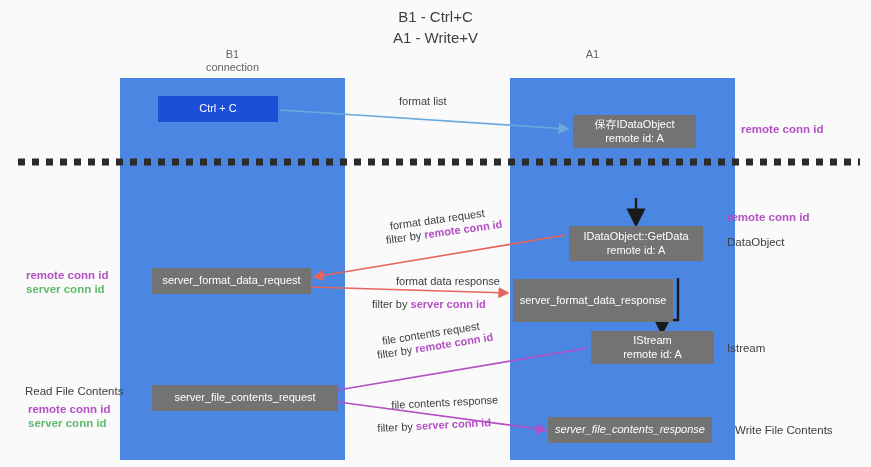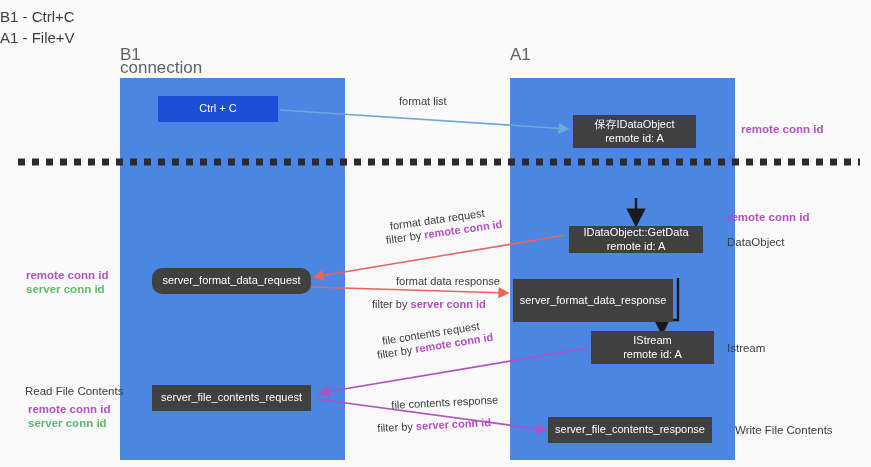--- a/index.html
+++ b/index.html
@@ -2,60 +2,60 @@
 <html><head>
 <meta charset="utf-8">
 <style>
   html,body{margin:0;padding:0;background:#fafafa;}
   body{font-family:"Liberation Sans","DejaVu Sans",sans-serif;}
   #stage{position:relative;width:871px;height:467px;background:#fafafa;overflow:hidden;}
 
   .abs{position:absolute;}
 
   
-  #title{left:0;top:6px;width:871px;text-align:left;color:#3c4043;font-size:15px;line-height:21px;}
+  #title{left:0;top:6px;width:871px;text-align:center;color:#3c4043;font-size:15px;line-height:21px;}
 
   
-  .col-head{color:#5f6368;font-size:17px;line-height:13px;}
+  .col-head{text-align:center;color:#5f6368;font-size:11px;line-height:13px;}
 
   
   .lane{background:#4a86e2;}
 
   
   .box{box-sizing:border-box;display:flex;flex-direction:column;align-items:center;justify-content:center;
        color:#ffffff;font-size:11px;line-height:13.5px;text-align:center;}
   .box-green{background:#1d4ed8;}
-  .box-orange{background:#404040;}
+  .box-orange{background:#737373;}
 
   
   .side-label{color:#3c4043;font-size:11.5px;line-height:15px;}
   .lbl-purple{color:#b44fc4;font-weight:bold;font-size:11.5px;line-height:15px;}
   .lbl-green{color:#5fba6e;font-weight:bold;font-size:11.5px;line-height:15px;}
 
   
   .ann{color:#3c4043;font-size:11px;line-height:15px;white-space:nowrap;}
   .ann .hl{color:#b44fc4;font-weight:bold;}
 
   svg{position:absolute;left:0;top:0;width:871px;height:467px;overflow:visible;pointer-events:none;}
 </style>
 </head>
 <body>
 
 <div id="stage">
 
   <div class="abs" id="title">
     <div>B1 - Ctrl+C</div>
-    <div>A1 - File+V</div>
+    <div>A1 - Write+V</div>
   </div>
 
   <div class="abs col-head" style="left:120px;top:48px;width:225px;">
     <div>B1</div>
     <div>connection</div>
   </div>
-  <div class="abs col-head" style="left:510px;top:48px;width:225px;">
+  <div class="abs col-head" style="left:480px;top:48px;width:225px;">
     <div>A1</div>
   </div>
 
   <div class="abs lane" style="left:120px;top:78px;width:225px;height:382px;"></div>
   <div class="abs lane" style="left:510px;top:78px;width:225px;height:382px;"></div>
 
   <svg viewBox="0 0 871 467">
     <defs>
       <marker id="ah-blue" markerWidth="7" markerHeight="7" refX="6" refY="3.5" orient="auto">
         <path d="M0,0 L7,3.5 L0,7 z" fill="#6fa8dc"></path>
@@ -91,43 +91,43 @@
   <div class="abs box box-green" style="left:158px;top:96px;width:120px;height:26px;">
     <div>Ctrl + C</div>
   </div>
 
   <div class="abs box box-orange" style="left:573px;top:115px;width:123px;height:33px;">
     <div>保存IDataObject</div>
     <div>remote id: A</div>
   </div>
 
 
-  <div class="abs box box-orange" style="left:569px;top:226px;width:134px;height:27px;">
+  <div class="abs box box-orange" style="left:569px;top:226px;width:134px;height:35px;">
     <div>IDataObject::GetData</div>
     <div>remote id: A</div>
   </div>
 
-  <div class="abs box box-orange" style="left:152px;top:268px;width:159px;height:26px;border-radius:10px;">
+  <div class="abs box box-orange" style="left:152px;top:268px;width:159px;height:26px;">
     <div>server_format_data_request</div>
   </div>
 
   <div class="abs box box-orange" style="left:513px;top:279px;width:160px;height:43px;">
     <div>server_format_data_response</div>
   </div>
 
   <div class="abs box box-orange" style="left:591px;top:331px;width:123px;height:33px;">
     <div>IStream</div>
     <div>remote id: A</div>
   </div>
 
-  <div class="abs box box-orange" style="left:152px;top:385px;width:159px;height:26px;">
+  <div class="abs box box-orange" style="left:152px;top:385px;width:186px;height:26px;">
     <div>server_file_contents_request</div>
   </div>
 
-  <div class="abs box box-orange" style="left:548px;top:417px;width:164px;height:26px;">
+  <div class="abs box box-orange" style="left:548px;top:417px;width:164px;height:26px;font-style:italic;">
     <div>server_file_contents_response</div>
   </div>
 
   <div class="abs ann" style="left:399px;top:94px;">format list</div>
 
   <div class="abs ann" style="left:389px;top:219px;transform:rotate(-8deg);transform-origin:left top;">format data request</div>
   <div class="abs ann" style="left:385px;top:233px;transform:rotate(-8deg);transform-origin:left top;">
     <span>filter by </span><span class="hl">remote conn id</span>
   </div>
 

